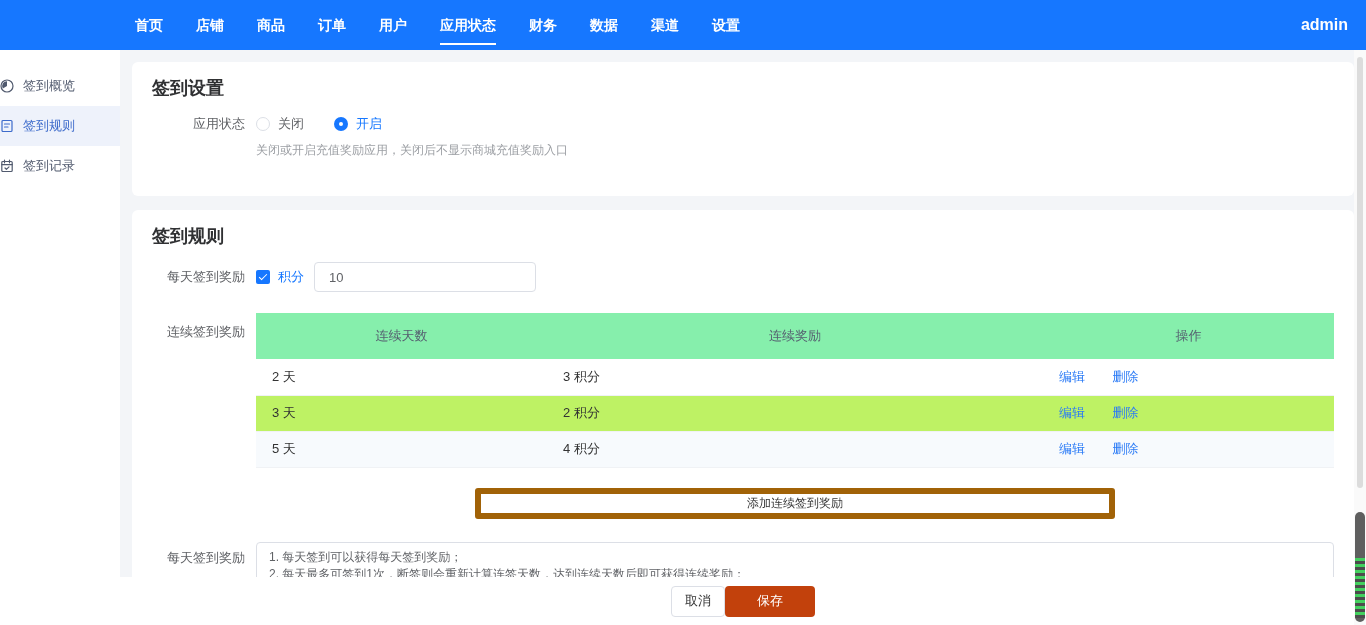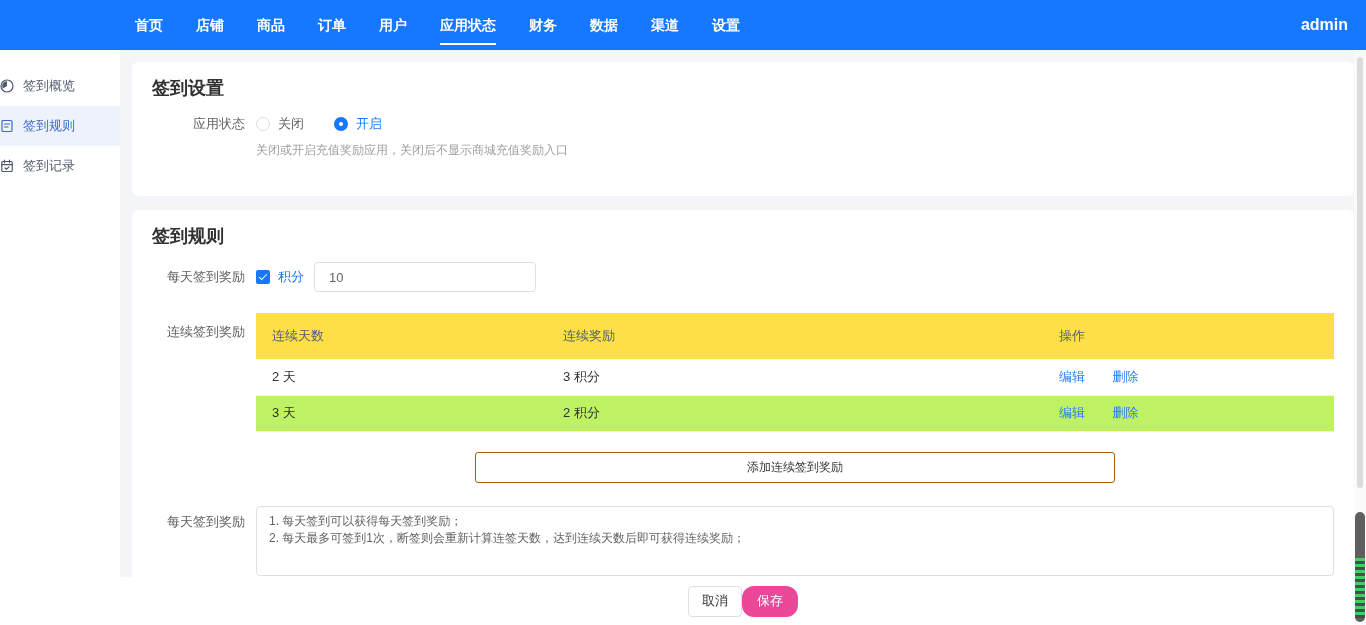--- a/index.html
+++ b/index.html
@@ -91,33 +91,33 @@
     width: 222px; height: 30px; border: 1px solid #dcdfe6; border-radius: 4px;
     margin-left: 10px; padding: 0 14px; font-size: 13px; color: #606266; outline: none;
     font-family: inherit;
   }
 
   
   .row-table { align-items: flex-start; margin-top: 21px; }
   .row-table .flabel { padding-top: 9px; }
   table.reward-table { width: 100%; border-collapse: collapse; font-size: 13px; table-layout: fixed; }
   .reward-table th {
-    background: #fde047; height: 46px; text-align: left; padding: 0 16px;
+    background: #86efac; height: 46px; text-align: center; padding: 0 16px;
     color: #556070; font-weight: 500;
   }
   .reward-table col.c1 { width: 27%; } .reward-table col.c2 { width: 46%; } .reward-table col.c3 { width: 27%; }
   .reward-table td { height: 36px; padding: 0 16px; color: #333; border-bottom: 1px solid #f0f2f5; }
   .reward-table tbody tr:nth-child(2) { background: #bef264; }
   .reward-table tbody tr:nth-child(3) { background: #f7fafd; }
   .op-link { color: #2b7bf6; text-decoration: none; font-size: 13px; cursor: pointer; }
   .op-link + .op-link { margin-left: 24px; }
 
   .add-btn {
     display: block; margin: 20px auto 0; width: 640px; height: 31px;
-    background: #fff; border: 1px solid #a16207; border-radius: 3px;
+    background: #fff; border: 6px solid #a16207; border-radius: 3px;
     font-size: 12px; color: #333; cursor: pointer; font-family: inherit;
   }
 
   
   .row-notes { align-items: flex-start; margin-top: 23px; }
   .row-notes .flabel { padding-top: 6px; }
   .notes-area {
     width: 100%; height: 70px; border: 1px solid #dcdfe6; border-radius: 4px;
     padding: 6px 12px; font-size: 12px; line-height: 17px; color: #606266;
     resize: none; outline: none; font-family: inherit; background: #fff;
@@ -129,22 +129,22 @@
     background: #ffffff; z-index: 20;
   }
   .footer-btns {
     margin-left: 120px; height: 100%; display: flex; align-items: center; justify-content: center; gap: 0;
   }
   .btn-cancel {
     height: 31px; padding: 0 13px; background: #fff; border: 1px solid #dcdfe6;
     border-radius: 4px; font-size: 13px; color: #333; cursor: pointer; font-family: inherit;
   }
   .btn-save {
-    height: 31px; padding: 0 15px; background: #ec4899; border: none;
-    border-radius: 12px; font-size: 13px; color: #fff; cursor: pointer; font-family: inherit;
+    height: 31px; padding: 0 32px; background: #c2410c; border: none;
+    border-radius: 4px; font-size: 13px; color: #fff; cursor: pointer; font-family: inherit;
   }
 
   
   .scrollbar {
     position: absolute; right: 0; top: 50px; bottom: 0; width: 12px;
     background: #fafafa; z-index: 40;
   }
   .thumb-light {
     position: absolute; top: 7px; left: 3px; width: 6px; height: 431px;
     background: #dcdcdc; border-radius: 3px;
@@ -266,20 +266,28 @@
     </td>
   </tr>
               <tr>
     <td>3 天</td>
     <td>2 积分</td>
     <td>
       <a class="op-link">编辑</a>
       <a class="op-link">删除</a>
     </td>
   </tr>
+              <tr>
+    <td>5 天</td>
+    <td>4 积分</td>
+    <td>
+      <a class="op-link">编辑</a>
+      <a class="op-link">删除</a>
+    </td>
+  </tr>
             </tbody>
         </table>
         <button class="add-btn">添加连续签到奖励</button>
       </div>
     </div>
 
     <div class="form-row row-notes">
       <label class="flabel">每天签到奖励</label>
       <div class="fcontent">
         <textarea class="notes-area" style="">1. 每天签到可以获得每天签到奖励；

